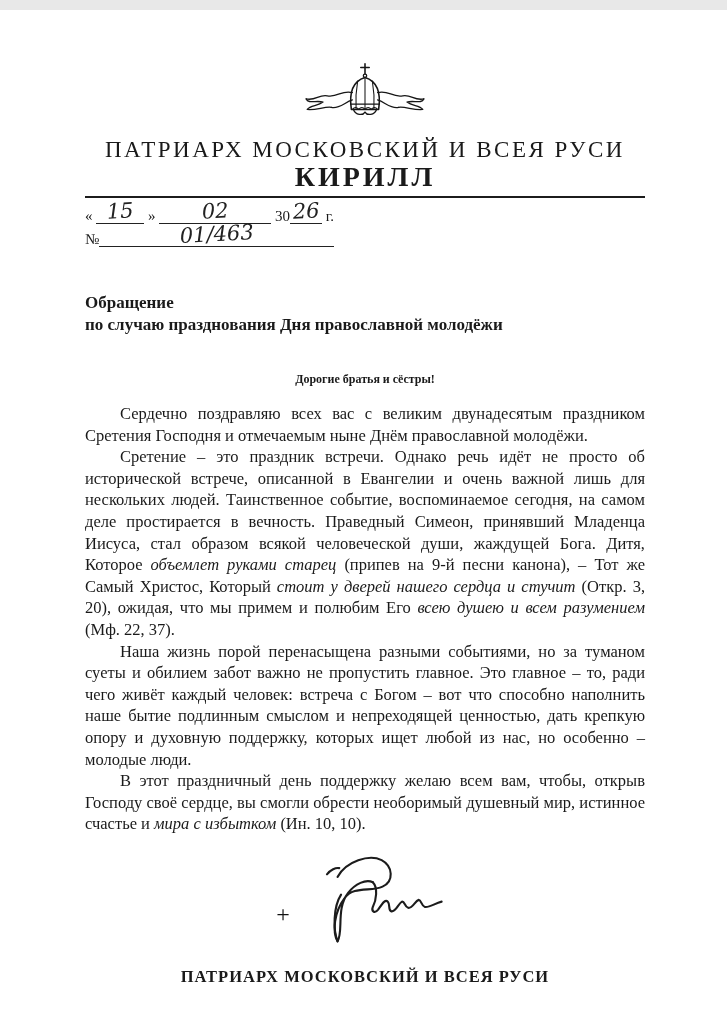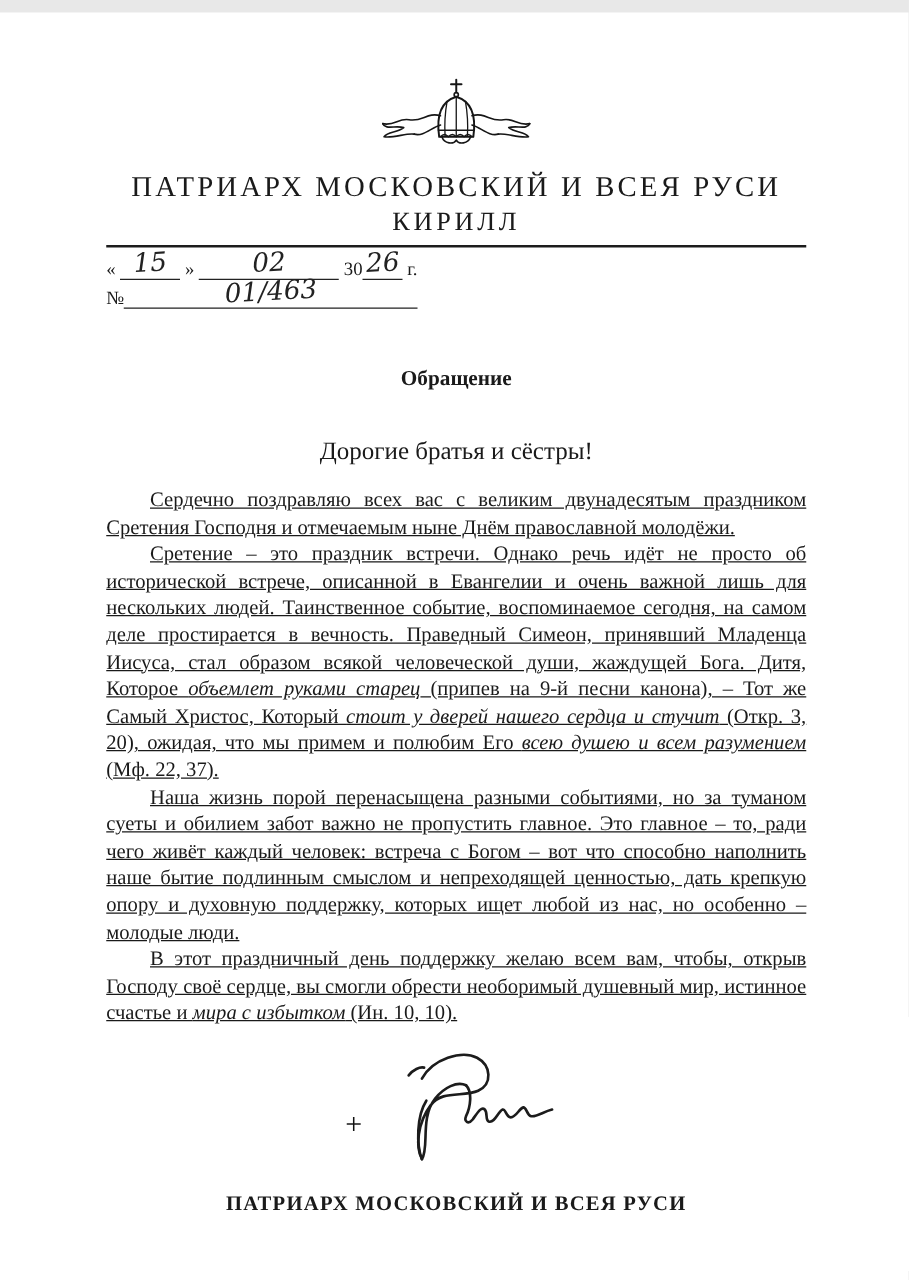--- a/index.html
+++ b/index.html
@@ -13,21 +13,21 @@
     overflow:hidden;
     font-family:"Liberation Serif","DejaVu Serif",serif;
     color:#1a1a1a;
   }
   
   .emblem { display:block; margin:0 auto; width:126px; height:60px; }
   .emblem svg { display:block; width:100%; height:100%; }
   
   .hdr { text-align:center; margin-top:16px; }
   .hdr-line1 { font-size:23px; line-height:28px; letter-spacing:2.5px; white-space:nowrap; }
-  .hdr-line2 { font-size:21px; line-height:26px; letter-spacing:3px; }
+  .hdr-line2 { font-size:28px; line-height:26px; letter-spacing:3px;font-weight:bold; }
   .rule { border:none; border-top:2.5px solid #1c1c1c; margin:6px 0 0 0; }
   
   .refrow { display:flex; justify-content:space-between; align-items:flex-start; margin-top:10px; font-size:15px; }
   .dateline { white-space:nowrap; }
   .addr { font-size:14px; padding-top:2px; }
   .numline { margin-top:6px; font-size:15px; }
   .blank { display:inline-block; border-bottom:1.5px solid #222; text-align:center; vertical-align:baseline; line-height:14px; }
   .b-day { width:48px; }
   .b-month { width:112px; }
   .b-year { width:32px; }
@@ -35,27 +35,27 @@
   .hw {
     display:inline-block;
     font-family:"DejaVu Serif",serif;
     font-style:italic;
     font-size:21px;
     line-height:10px;
     color:#222;
     transform:rotate(-3deg) translateY(-3px);
   }
   
-  .title { text-align:center; margin-top:44px; font-size:17px; line-height:22px; }
+  .title { margin-top:44px; font-size:17px; line-height:22px; }
   .title .t-b { font-weight:bold; }
   .title .t-i { font-style:italic; }
   
-  .salut { text-align:center; font-weight:normal; font-size:20px; margin-top:36px; }
+  .salut { text-align:center; font-weight:bold; font-size:12px; margin-top:36px; }
   
-  .body { margin-top:16px; font-size:16.5px; line-height:21.6px; text-align:justify;text-decoration:underline; }
+  .body { margin-top:16px; font-size:16.5px; line-height:21.6px; text-align:justify; }
   .body p { margin:0; text-indent:35px; }
   .body p.closing { margin-top:9px; }
   .body em { font-style:italic; }
   
   .sigrow { margin-top:12px; height:104px; display:flex; align-items:center; justify-content:center; gap:14px; }
   .sig-cross { font-size:24px; line-height:24px; padding-top:30px; color:#111; }
   .sig-svg { width:150px; height:104px; }
   
   .footer { text-align:center; font-weight:bold; font-size:16.5px; letter-spacing:1px; margin-top:16px; }
 </style>
@@ -111,20 +111,21 @@
       <span>30</span><span class="blank b-year"><span class="hw">26</span></span>
       <span>г.</span>
     </div>
   </div>
   <div class="numline">
     <span>№</span><span class="blank b-num"><span class="hw">01/463</span></span>
   </div>
 
   <div class="title">
     <div class="t-b">Обращение</div>
+    <div class="t-b">по случаю празднования Дня православной молодёжи</div>
   </div>
 
   <div class="salut">Дорогие братья и сёстры!</div>
 
   <div class="body">
     <p><span>Сердечно поздравляю всех вас с великим двунадесятым праздником Сретения Господня и отмечаемым ныне Днём православной молодёжи.</span></p>
     <p><span>Сретение – это праздник встречи. Однако речь идёт не просто об исторической встрече, описанной в Евангелии и очень важной лишь для нескольких людей. Таинственное событие, воспоминаемое сегодня, на самом деле простирается в вечность. Праведный Симеон, принявший Младенца Иисуса, стал образом всякой человеческой души, жаждущей Бога. Дитя, Которое </span><em>объемлет руками старец</em><span> (припев на 9-й песни канона), – Тот же Самый Христос, Который </span><em>стоит у дверей нашего сердца и стучит</em><span> (Откр. 3, 20), ожидая, что мы примем и полюбим Его </span><em>всею душею и всем разумением</em><span> (Мф. 22, 37).</span></p>
     <p><span>Наша жизнь порой перенасыщена разными событиями, но за туманом суеты и обилием забот важно не пропустить главное. Это главное – то, ради чего живёт каждый человек: встреча с Богом – вот что способно наполнить наше бытие подлинным смыслом и непреходящей ценностью, дать крепкую опору и духовную поддержку, которых ищет любой из нас, но особенно – молодые люди.</span></p>
     <p><span>В этот праздничный день поддержку желаю всем вам, чтобы, открыв Господу своё сердце, вы смогли обрести необоримый душевный мир, истинное счастье и </span><em>мира с избытком</em><span> (Ин. 10, 10).</span></p>
   </div>

